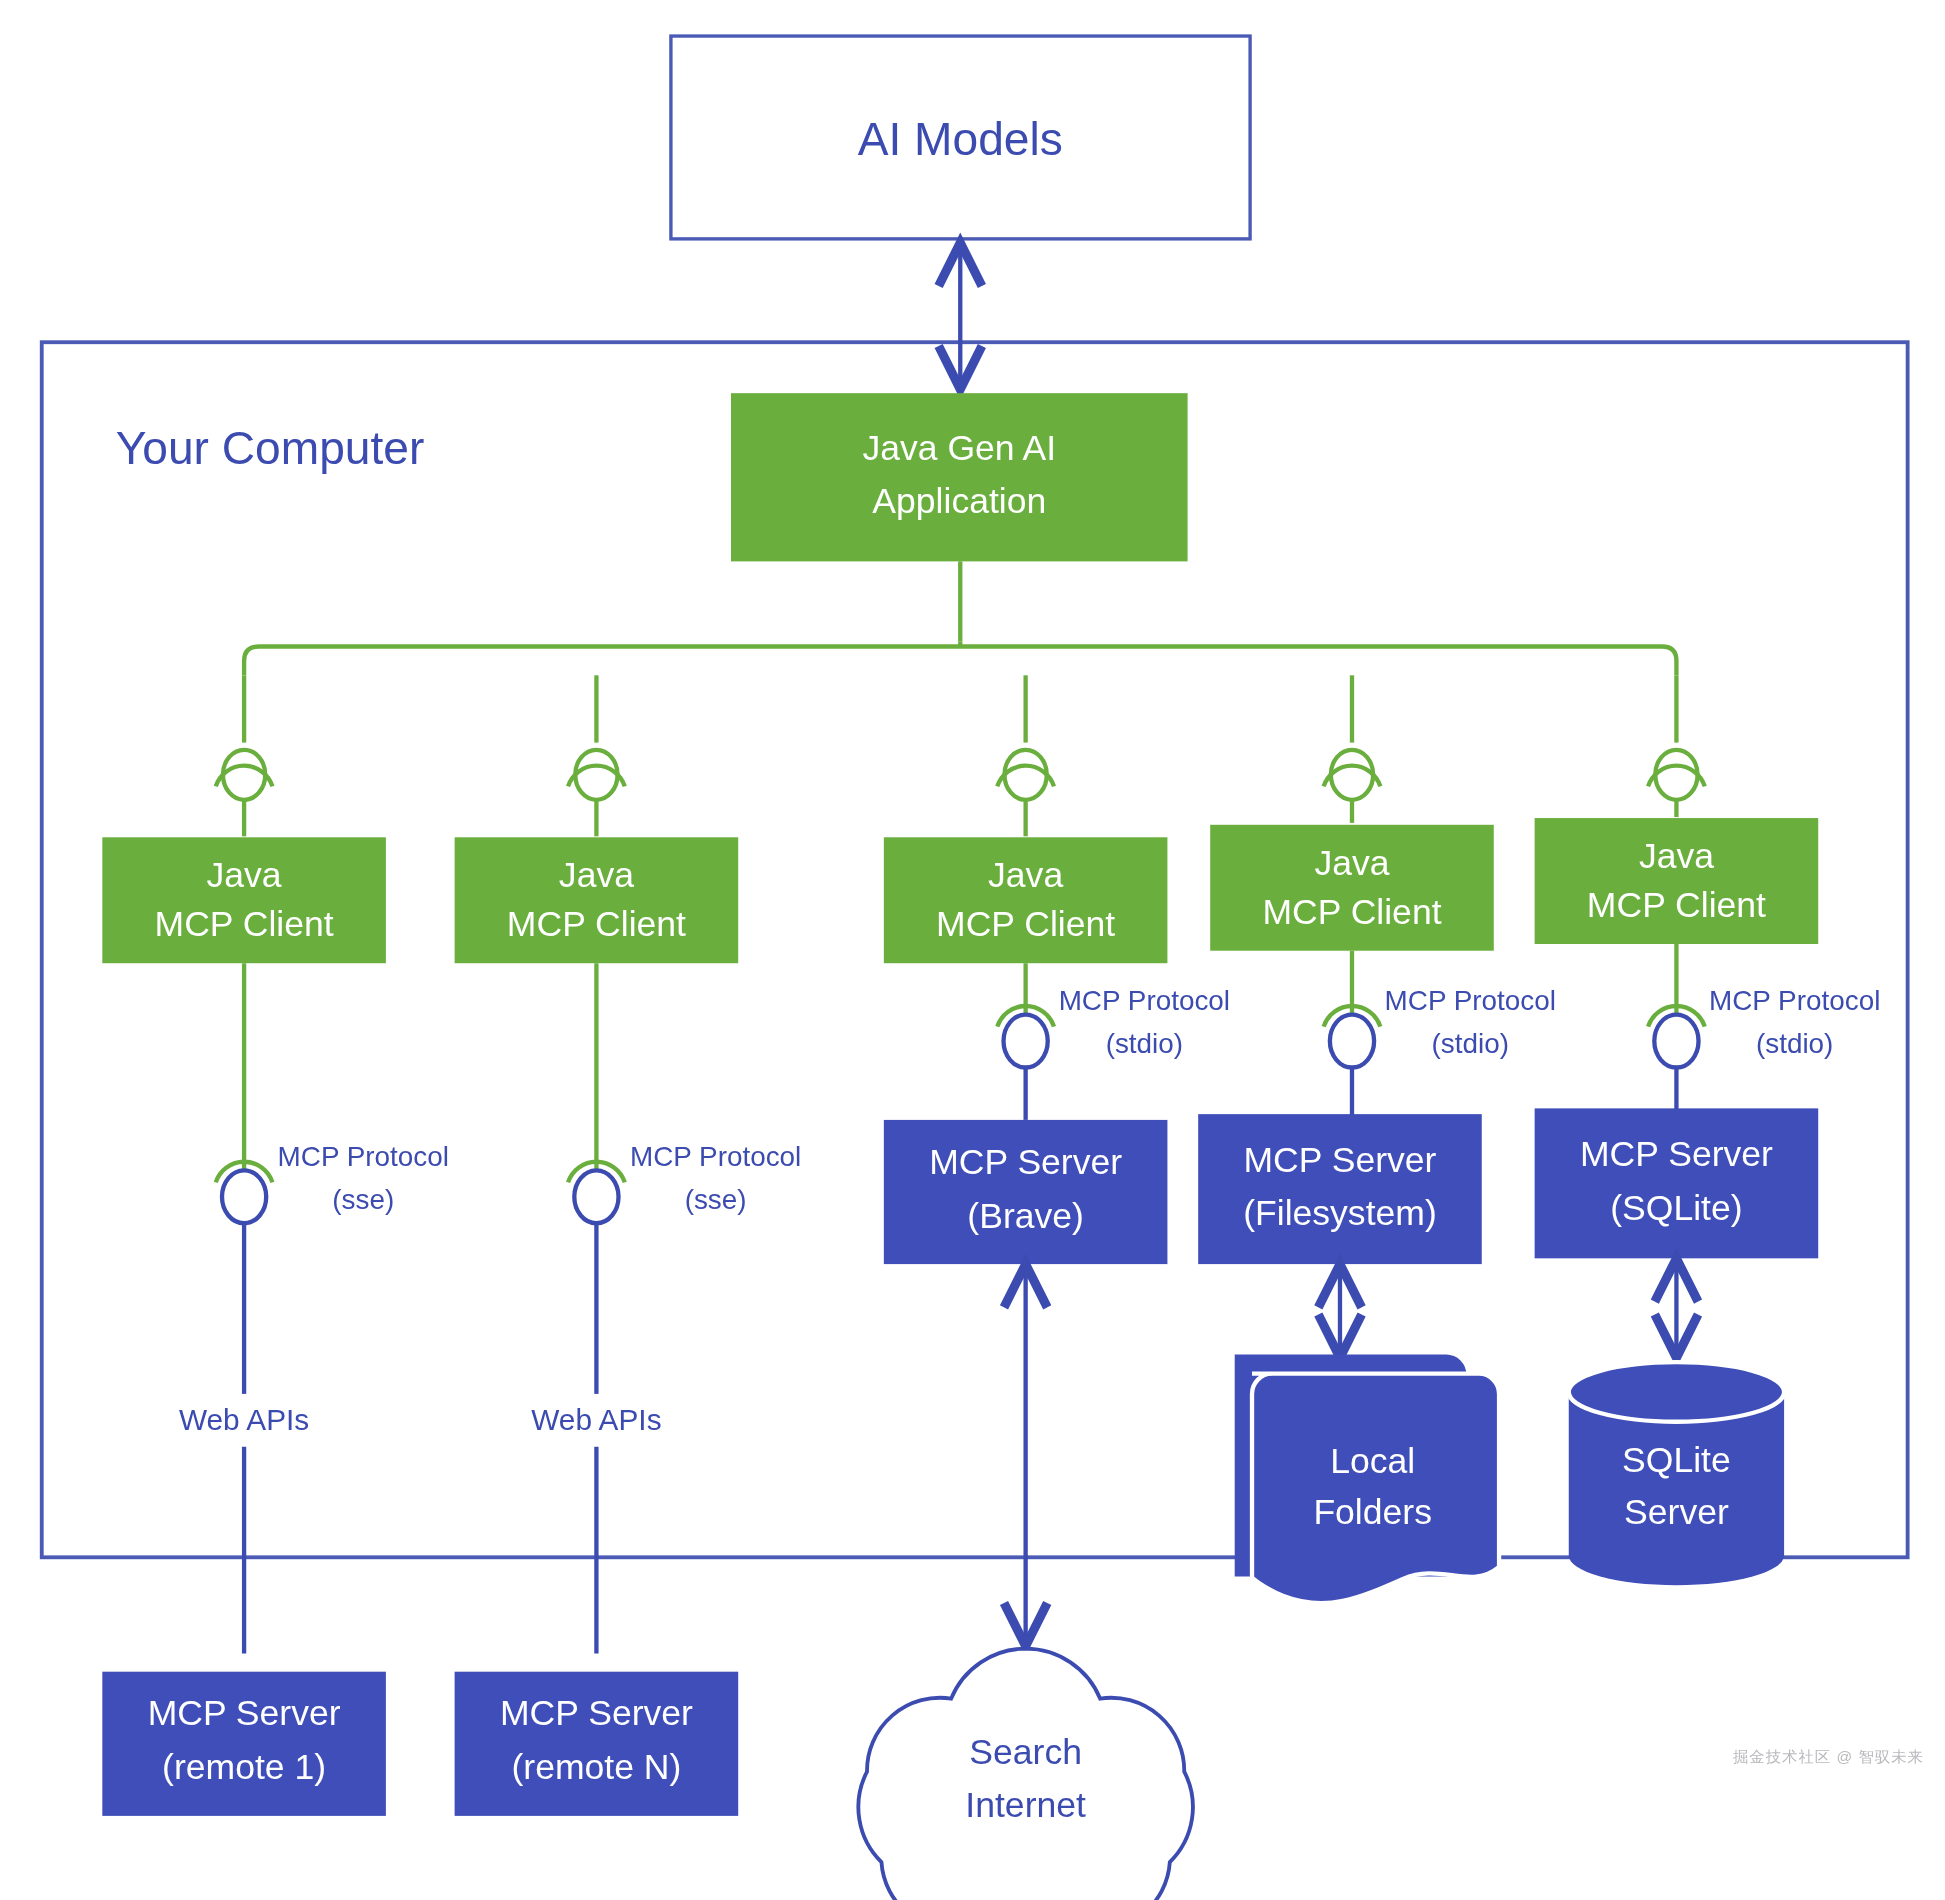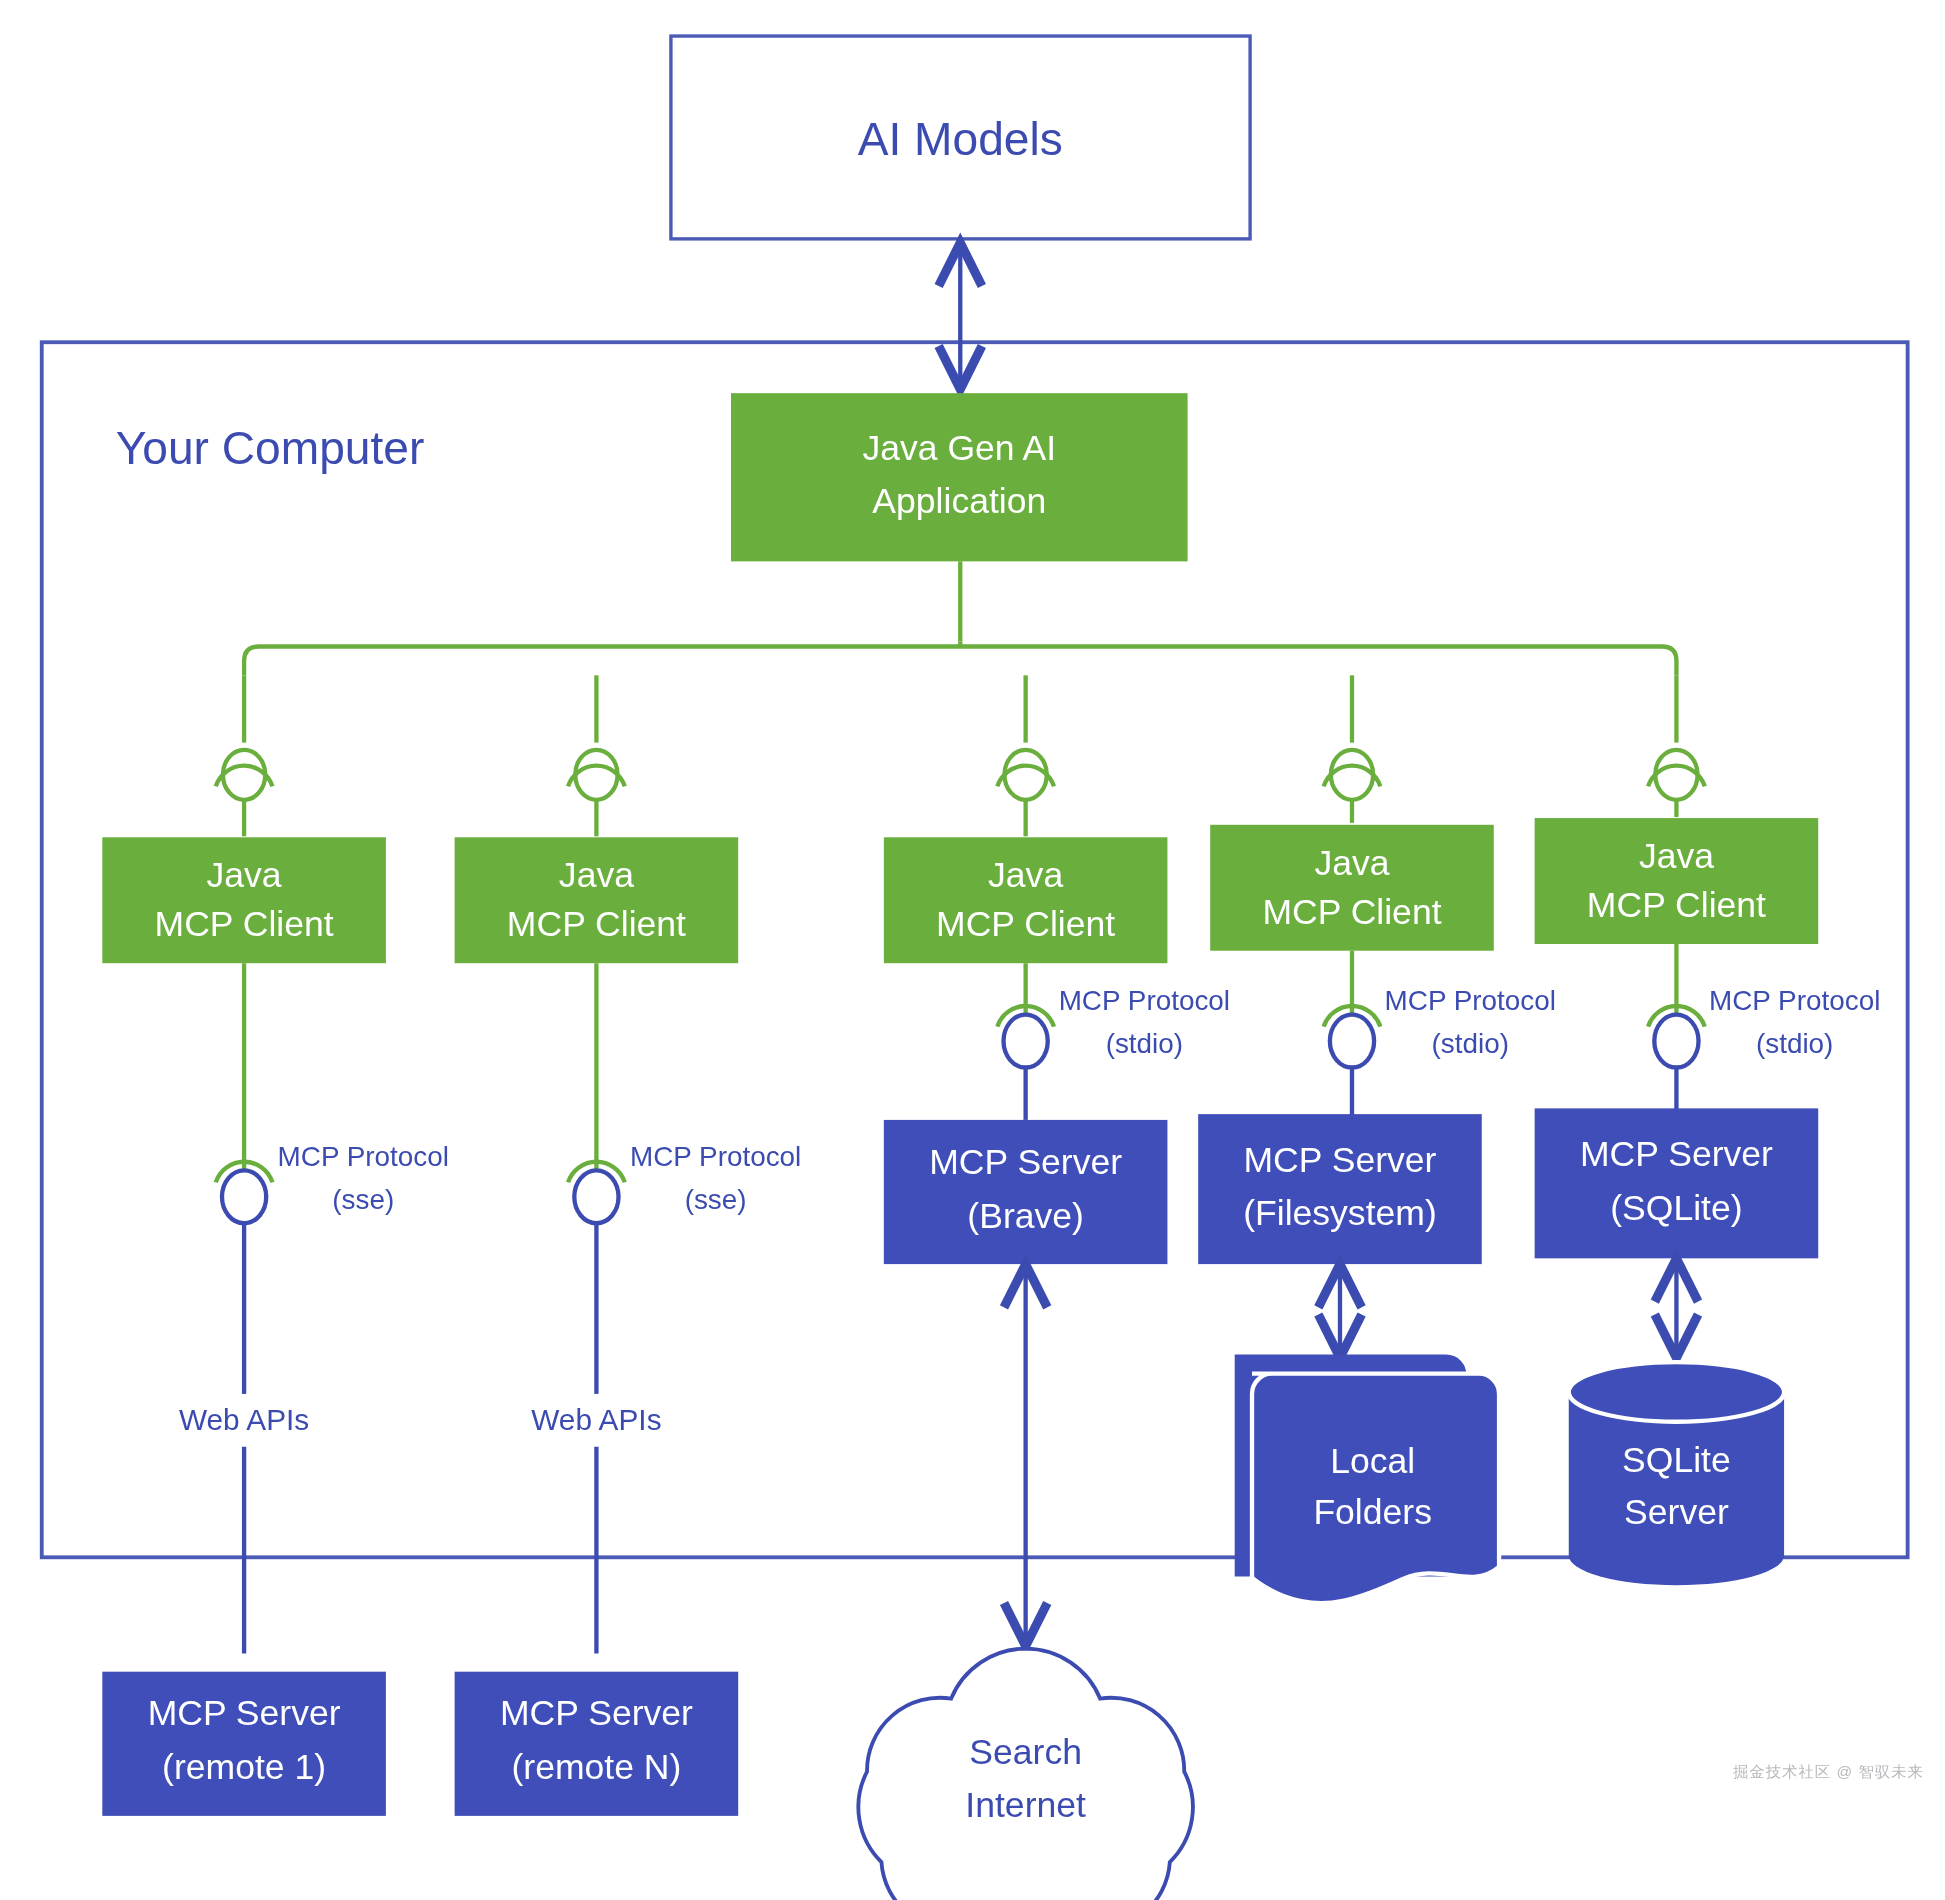--- a/index.html
+++ b/index.html
@@ -31,21 +31,21 @@
   .lbl-white { fill: #ffffff; }
   .lbl-blue  { fill: #3b4bb0; }
   .t-title   { font-size: 96px; }
   .t-section { font-size: 96px; }
   .t-node    { font-size: 74px; }
   .t-proto   { font-size: 58px; }
   .t-edge    { font-size: 62px; }
   .watermark {
     position: absolute;
     right: 22px;
-    bottom: 1px;
+    bottom: 16px;
     font-family: "Liberation Sans", sans-serif;
     font-size: 15.4px;
     color: #b9b9bd;
     letter-spacing: 1px;
     white-space: nowrap;
   }
 </style>
 </head>
 <body>
 

